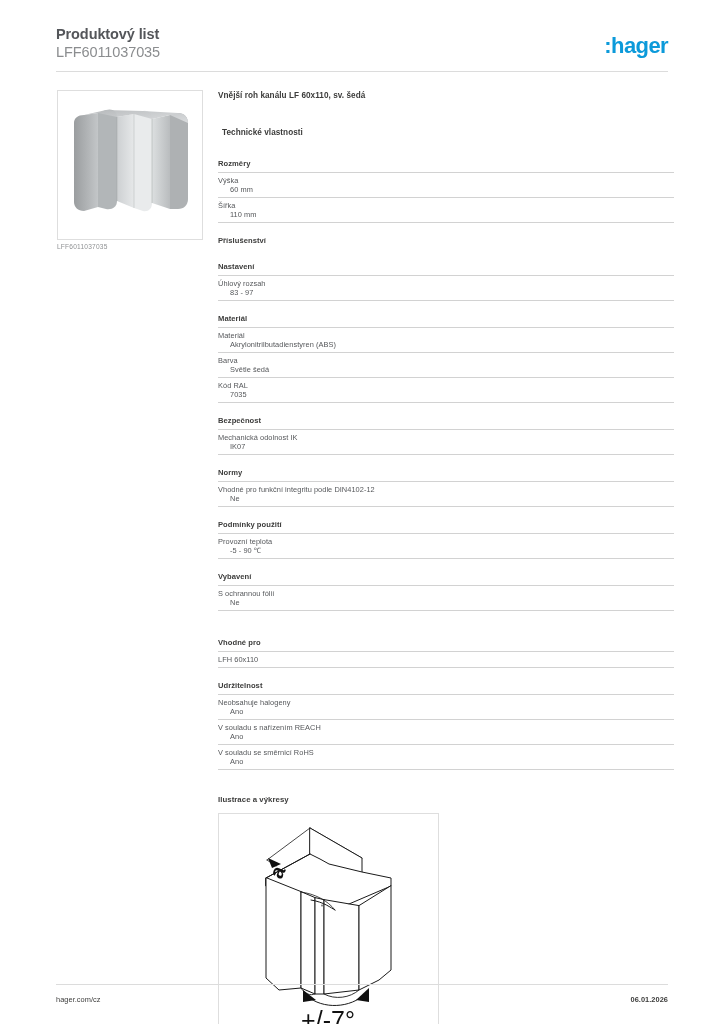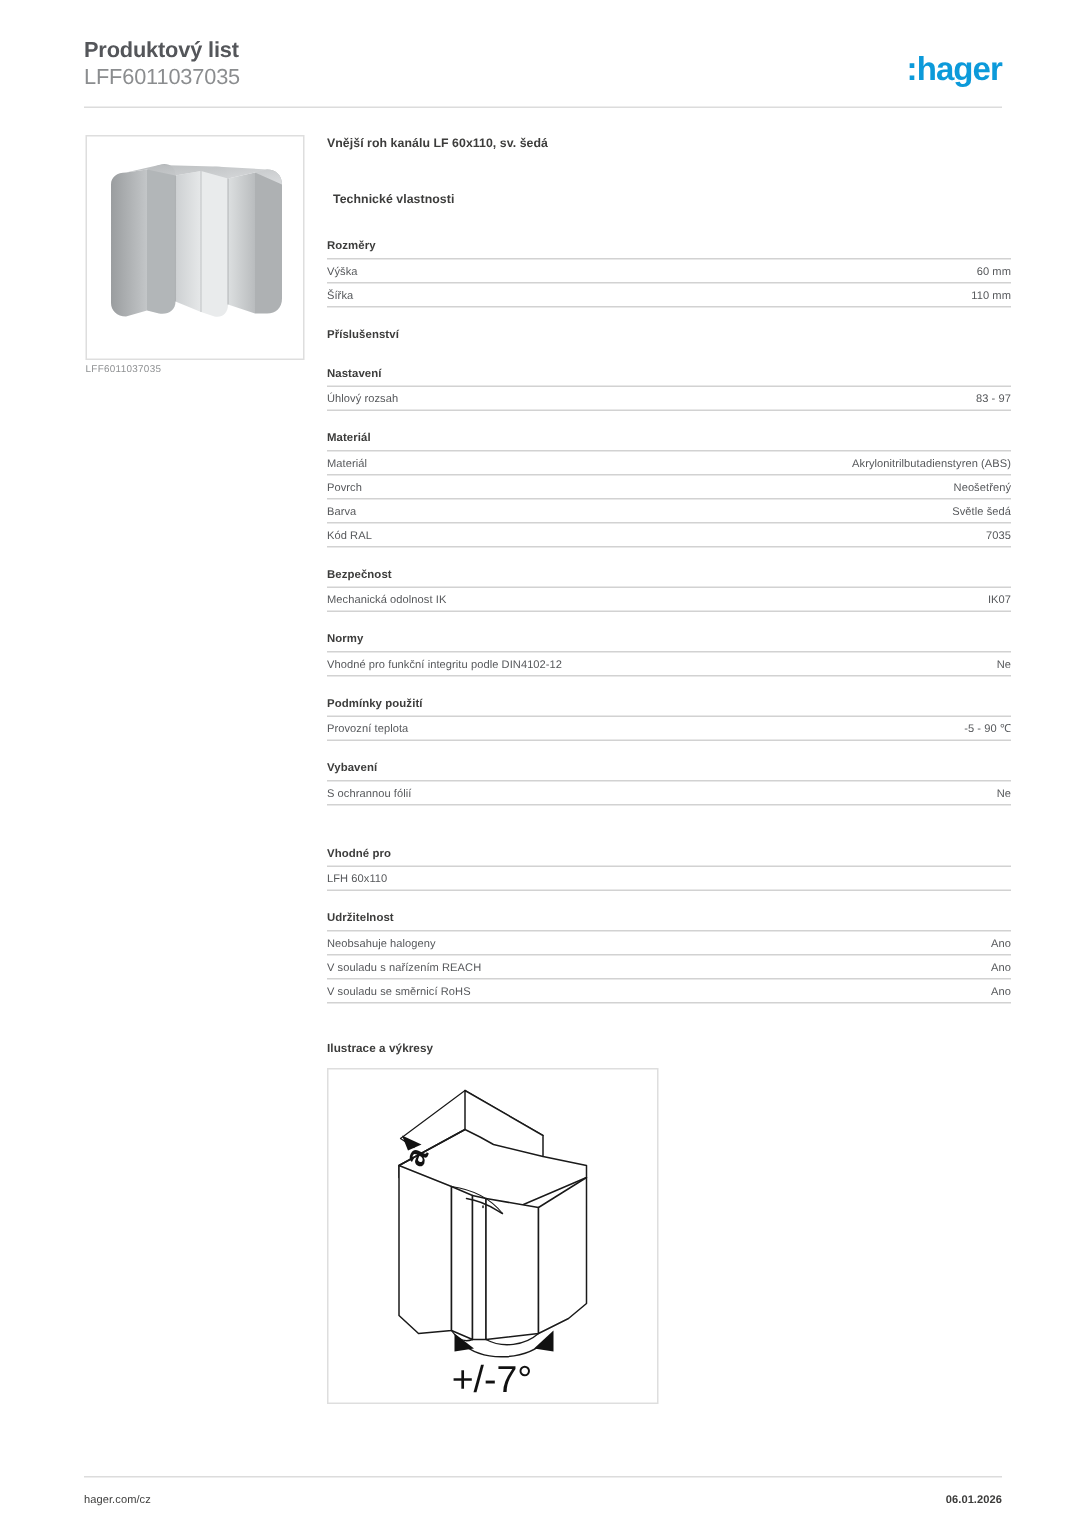--- a/index.html
+++ b/index.html
@@ -127,20 +127,21 @@
   .group-rows {
     border-top: 1px solid #d2d2d2;
   }
   .row {
     display: flex;
     justify-content: space-between;
     align-items: baseline;
     border-bottom: 1px solid #d2d2d2;
     padding: 3.2px 0 2.8px 0;
     line-height: 9px;
+    flex-direction: column;
   }
   .row-label {
     font-size: 7.4px;
     color: #55575a;
     letter-spacing: 0.05px;
     white-space: nowrap;
   }
   .row-value {
     font-size: 7.4px;
     color: #55575a;
@@ -299,24 +300,20 @@
           </div>
         </div>
         <div class="group">
           <div class="group-head">Materiál</div>
           <div class="group-rows">
             <div class="row">
               <span class="row-label">Materiál</span>
               <span class="row-value">Akrylonitrilbutadienstyren (ABS)</span>
             </div>
             <div class="row">
-              <span class="row-label">Povrch</span>
-              <span class="row-value">Neošetřený</span>
-            </div>
-            <div class="row">
               <span class="row-label">Barva</span>
               <span class="row-value">Světle šedá</span>
             </div>
             <div class="row">
               <span class="row-label">Kód RAL</span>
               <span class="row-value">7035</span>
             </div>
           </div>
         </div>
         <div class="group">

